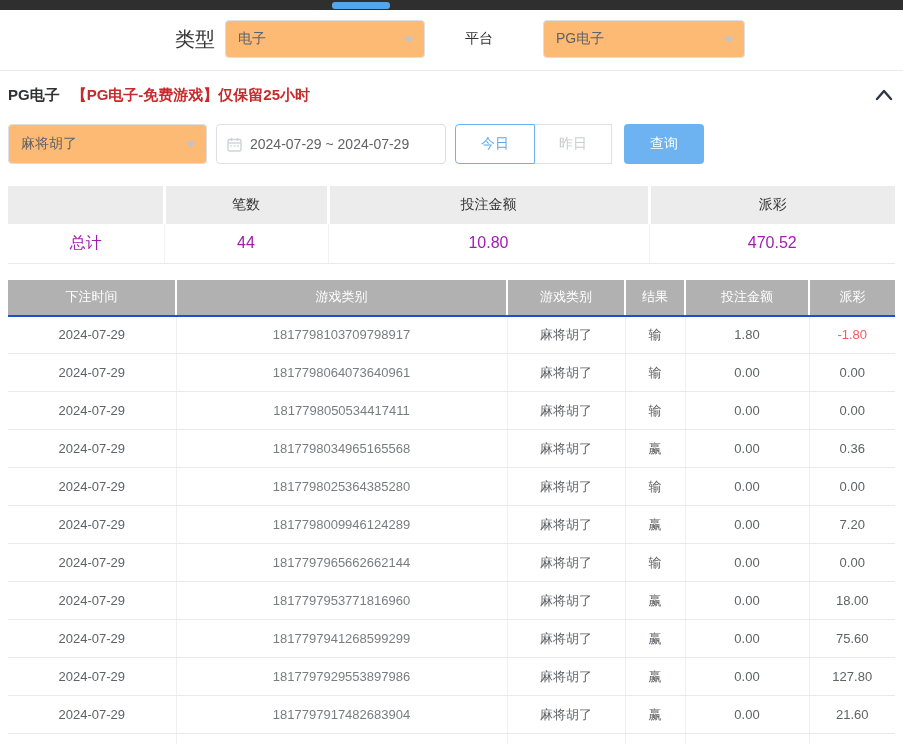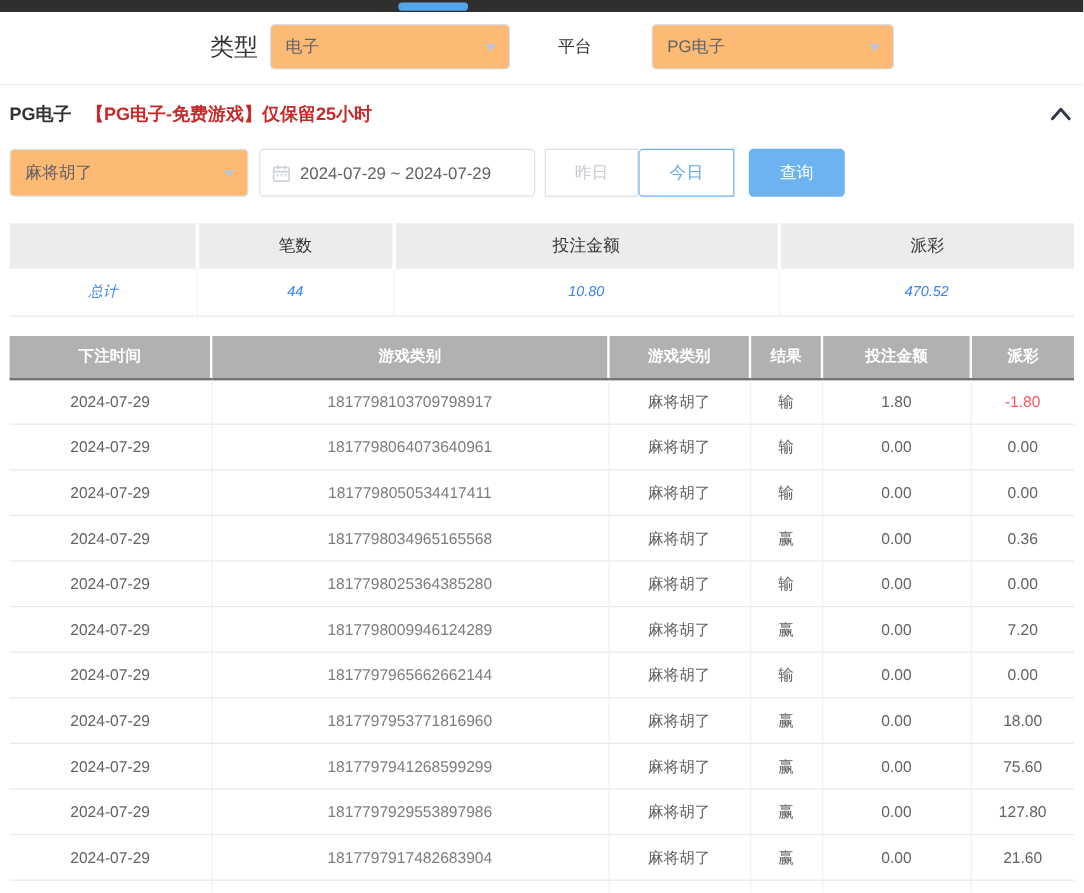--- a/index.html
+++ b/index.html
@@ -50,28 +50,28 @@
   .qbtn.active { border-color:#6db3f1; color:#5da9ee; position:relative; z-index:1; }
   .search-btn { width:80px; height:40px; margin-left:12px; background:#6db3f1; color:#fff;
     border:none; border-radius:4px; font-size:14px; cursor:pointer; font-family:inherit; }
 
   
   table { border-collapse:collapse; table-layout:fixed; }
   .summary-table { width:887px; margin:22px 8px 0 8px; }
   .summary-table th { height:38px; background:#ececec; font-size:14px; font-weight:normal;
     color:#333; border-left:3px solid #fff; }
   .summary-table th:first-child { border-left:none; }
-  .summary-table td { height:39px; background:#fff; font-size:12px; color:#3b82f6;
-    text-align:center; border-bottom:1px solid #e9e9e9; border-left:1px solid #f2f2f2;font-style:italic; }
+  .summary-table td { height:39px; background:#fff; font-size:16px; color:#a21caf;
+    text-align:center; border-bottom:1px solid #e9e9e9; border-left:1px solid #f2f2f2; }
   .summary-table td:first-child { border-left:none; }
 
   
   .records-table { width:887px; margin:16px 8px 0 8px; }
   .records-table th { height:36px; background:#b1b1b1; color:#fff; font-size:13px;
-    font-weight:bold; border-left:2px solid #fff; border-bottom:2px solid #737373; }
+    font-weight:normal; border-left:2px solid #fff; border-bottom:2px solid #1d4ed8; }
   .records-table th:first-child { border-left:none; }
   .records-table td { height:38px; background:#fff; text-align:center; font-size:13px;
     color:#5f6266; border-bottom:1px solid #e9e9e9; border-left:1px solid #f0f0f0; }
   .records-table td:first-child { border-left:none; }
   .records-table td.c-order { color:#7a7d80; }
   .records-table td.neg { color:#f15b5b; }
 </style>
 </head>
 <body>
 
@@ -117,22 +117,22 @@
         <line x1="1" y1="6" x2="14" y2="6" stroke="#cfd3d9" stroke-width="1.4"></line>
         <line x1="4.5" y1="0.8" x2="4.5" y2="4" stroke="#cfd3d9" stroke-width="1.4"></line>
         <line x1="10.5" y1="0.8" x2="10.5" y2="4" stroke="#cfd3d9" stroke-width="1.4"></line>
         <rect x="3.2" y="8" width="2" height="2" fill="#dfe3e8"></rect>
         <rect x="6.6" y="8" width="2" height="2" fill="#dfe3e8"></rect>
         <rect x="10" y="8" width="2" height="2" fill="#dfe3e8"></rect>
       </svg>
       <span>2024-07-29 ~ 2024-07-29</span>
     </div>
     <div class="btn-group">
+      <button class="qbtn b1 active">今日</button>
       <button class="qbtn b2">昨日</button>
-      <button class="qbtn b1 active">今日</button>
     </div>
     <button class="search-btn">查询</button>
   </div>
 
   <table class="summary-table">
     <colgroup>
         <col style="width:156px">
         <col style="width:164px">
         <col style="width:321px">
         <col style="width:246px">

